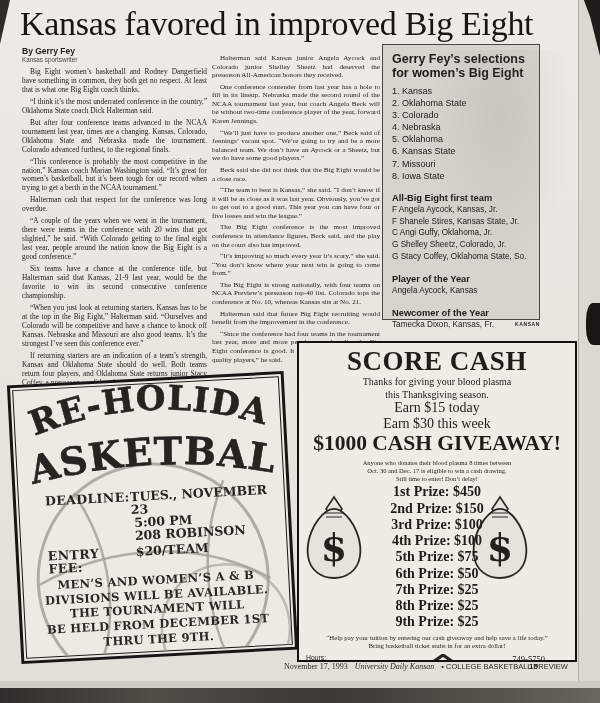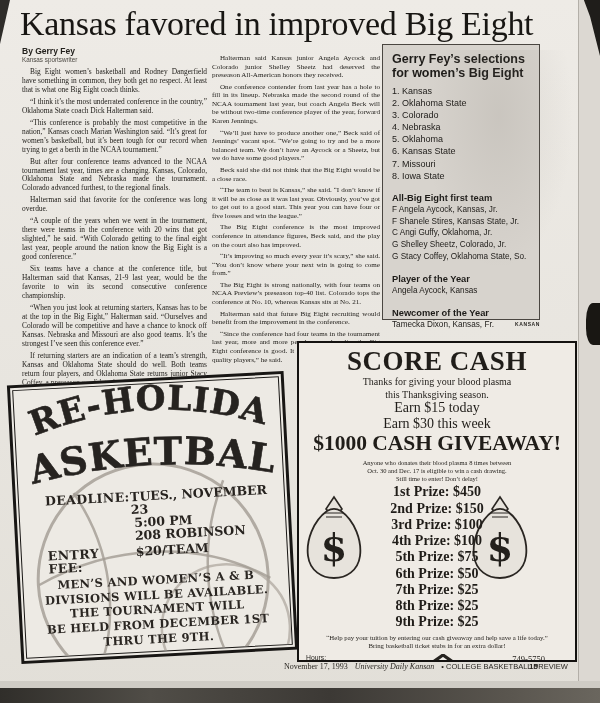--- a/index.html
+++ b/index.html
@@ -80,23 +80,23 @@
   <h1 class="headline">Kansas favored in improved Big Eight</h1>
 
   <div class="byline-block">
     <div class="byline-name">By Gerry Fey</div>
     <div class="byline-role">Kansas sportswriter</div>
   </div>
 
   <div class="col col1">
     <p>Big Eight women’s basketball and Rodney Dangerfield have something in common, they both get no respect. At least that is what one Big Eight coach thinks.</p>
     <p>“I think it’s the most underrated conference in the country,” Oklahoma State coach Dick Halterman said.</p>
+    <p>But after four conference teams advanced to the NCAA tournament last year, times are a changing. Kansas, Colorado, Oklahoma State and Nebraska made the tournament. Colorado advanced furthest, to the regional finals.</p>
     <p>“This conference is probably the most competitive in the nation,” Kansas coach Marian Washington said. “It’s great for women’s basketball, but it’s been tough for our record when trying to get a berth in the NCAA tournament.”</p>
-    <p>But after four conference teams advanced to the NCAA tournament last year, times are a changing. Kansas, Colorado, Oklahoma State and Nebraska made the tournament. Colorado advanced furthest, to the regional finals.</p>
-    <p>Halterman said that favorite for the conference was long overdue.</p>
+    <p>Halterman cash that respect for the conference was long overdue.</p>
     <p>“A couple of the years when we went in the tournament, there were teams in the conference with 20 wins that got slighted,” he said. “With Colorado getting to the final eight last year, people around the nation know the Big Eight is a good conference.”</p>
     <p>Six teams have a chance at the conference title, but Halterman said that Kansas, 21-9 last year, would be the favorite to win its second consecutive conference championship.</p>
     <p>“When you just look at returning starters, Kansas has to be at the top in the Big Eight,” Halterman said. “Ourselves and Colorado will be competitive and have a chance to knock off Kansas. Nebraska and Missouri are also good teams. It’s the strongest I’ve seen this conference ever.”</p>
     <p>If returning starters are an indication of a team’s strength, Kansas and Oklahoma State should do well. Both teams return four players, and Oklahoma State returns junior Stacy Coffey, a preseason candidate for first team All-Big Eight.</p>
   </div>
 
   <div class="col col2">
     <p>Halterman said Kansas junior Angela Aycock and Colorado junior Shelley Sheetz had deserved the preseason All-American honors they received.</p>
     <p>One conference contender from last year has a hole to fill in its lineup. Nebraska made the second round of the NCAA tournament last year, but coach Angela Beck will be without two-time conference player of the year, forward Karen Jennings.</p>
     <p>“We’ll just have to produce another one,” Beck said of Jennings’ vacant spot. “We’re going to try and be a more balanced team. We don’t have an Aycock or a Sheetz, but we do have some good players.”</p>

